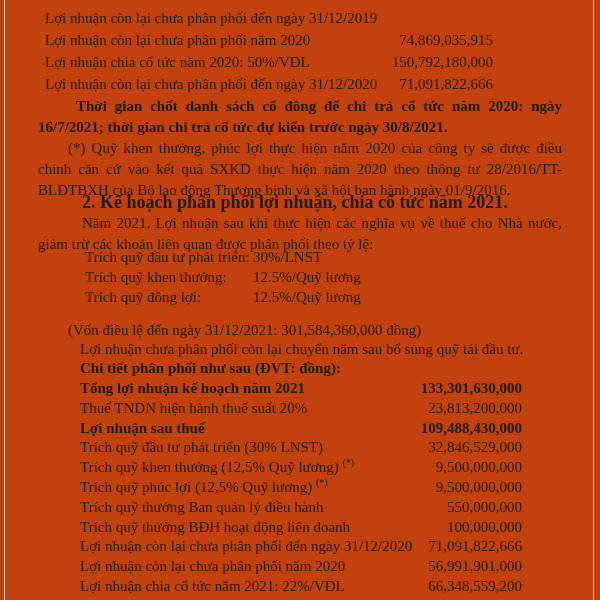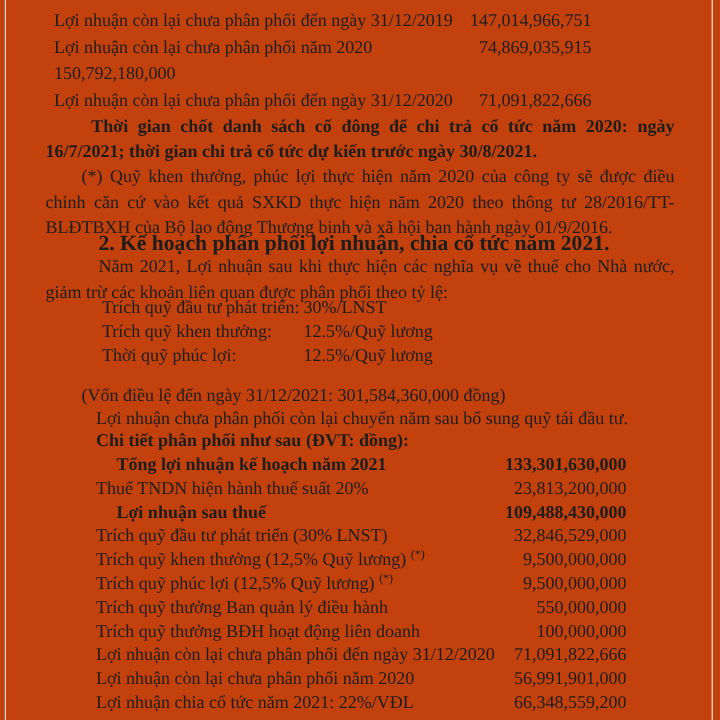--- a/index.html
+++ b/index.html
@@ -32,40 +32,40 @@
   .ratio-list { top:247px; left:85px; width:400px; line-height:20px; }
   .ratio-row { position:relative; height:20px; white-space:nowrap; }
   .ratio-row .rv { position:absolute; left:168px; }
 
   .charter-note { top:322px; left:68px; white-space:nowrap; }
   .carry-note   { top:341px; left:80px; white-space:nowrap; }
   .detail-heading { top:360px; left:80px; font-weight:bold; white-space:nowrap; }
 
   
   .detail-rows { top:379px; left:80px; width:442px; line-height:19.8px; }
-  .detail-rows .kv-row.bold { font-weight:bold;margin-left:17px; }
+  .detail-rows .kv-row.bold { font-weight:bold; }
   sup { font-size:10px; line-height:0; vertical-align:super; }
 </style>
 </head>
 <body>
 
 <div class="page">
   <div class="edge edge-left"></div>
   <div class="edge edge-right"></div>
 
   <div class="block top-rows">
     <div class="kv-row">
       <span>Lợi nhuận còn lại chưa phân phối đến ngày 31/12/2019</span>
-      <span>147,014,966,751</span>
     </div>
     <div class="kv-row">
       <span>Lợi nhuận còn lại chưa phân phối năm 2020</span>
       <span>74,869,035,915</span>
     </div>
     <div class="kv-row">
+      <span>Lợi nhuận chia cổ tức năm 2020: 50%/VĐL</span>
       <span>150,792,180,000</span>
     </div>
     <div class="kv-row">
       <span>Lợi nhuận còn lại chưa phân phối đến ngày 31/12/2020</span>
       <span>71,091,822,666</span>
     </div>
   </div>
 
   <p class="block para para-bold">Thời gian chốt danh sách cổ đông để chi trả cổ tức năm 2020: ngày 16/7/2021; thời gian chi trả cổ tức dự kiến trước ngày 30/8/2021.</p>
 
@@ -78,21 +78,21 @@
   <div class="block ratio-list">
     <div class="ratio-row">
       <span>Trích quỹ đầu tư phát triển:</span>
       <span class="rv">30%/LNST</span>
     </div>
     <div class="ratio-row">
       <span>Trích quỹ khen thưởng:</span>
       <span class="rv">12.5%/Quỹ lương</span>
     </div>
     <div class="ratio-row">
-      <span>Thời quỹ phúc lợi:</span>
+      <span>Trích quỹ đông lợi:</span>
       <span class="rv">12.5%/Quỹ lương</span>
     </div>
   </div>
 
   <div class="block charter-note">(Vốn điều lệ đến ngày 31/12/2021: 301,584,360,000 đồng)</div>
   <div class="block detail-heading">Chi tiết phân phối như sau (ĐVT: đồng):</div>
   <div class="block carry-note">Lợi nhuận chưa phân phối còn lại chuyển năm sau bổ sung quỹ tái đầu tư.</div>
 
   <div class="block detail-rows">
     <div class="kv-row bold">

